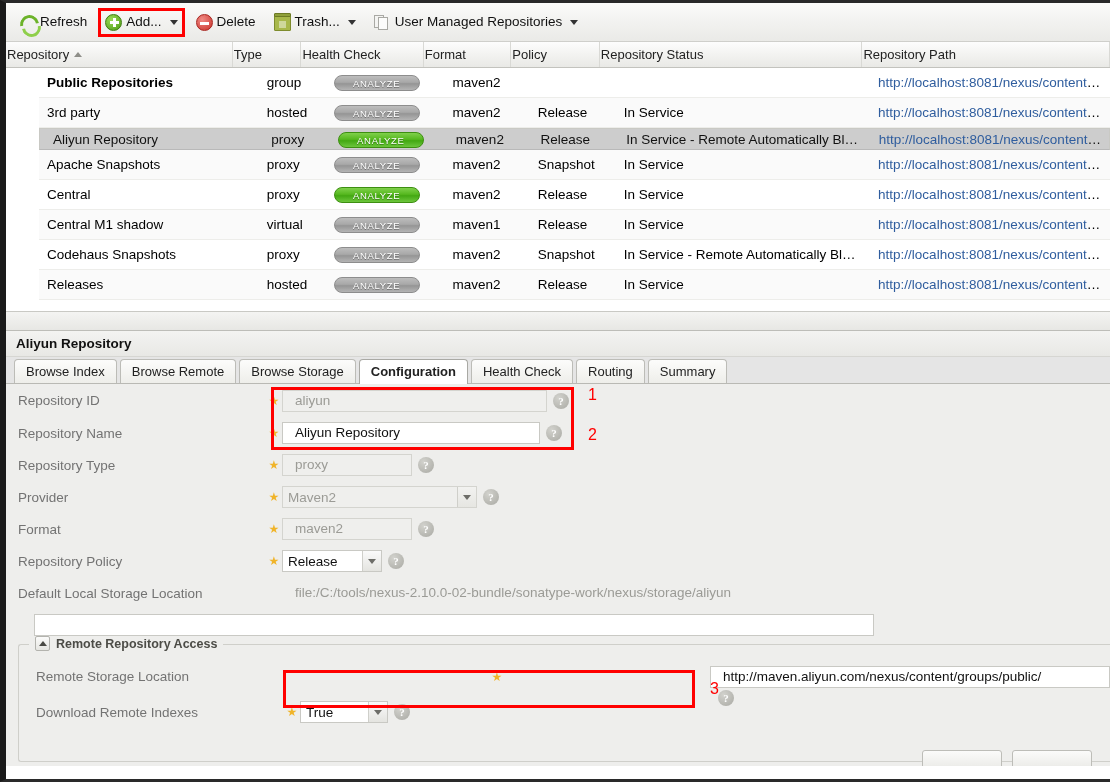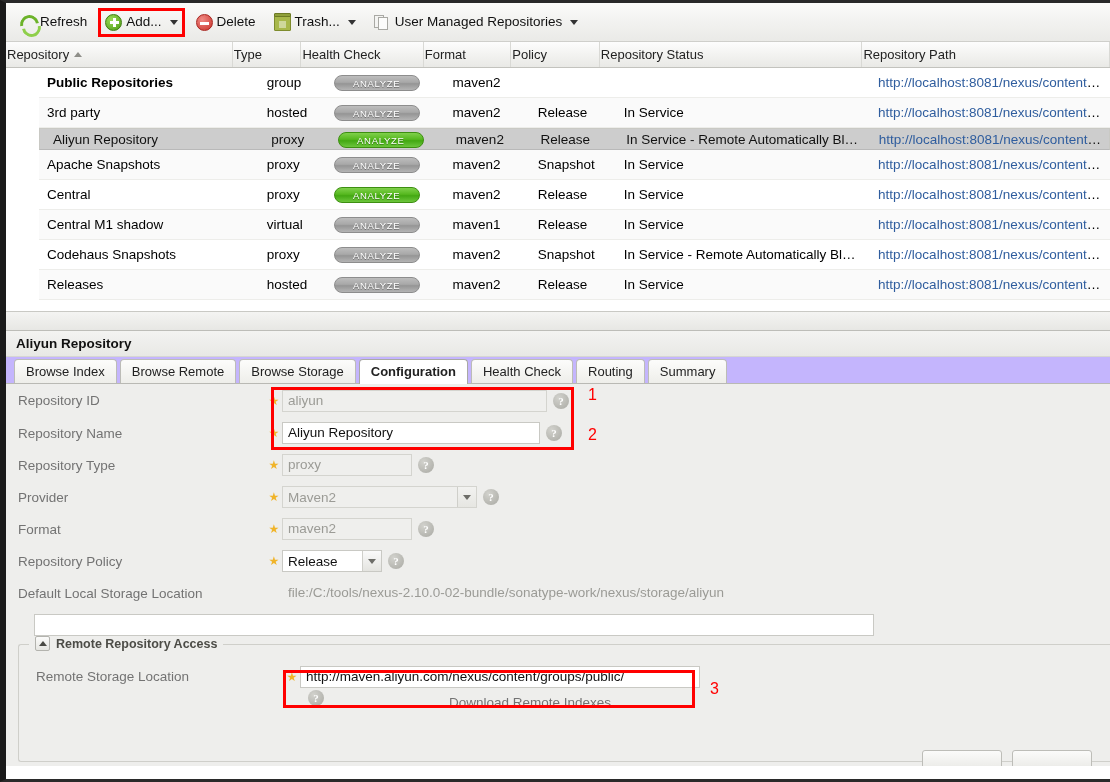--- a/index.html
+++ b/index.html
@@ -136,21 +136,21 @@
 
   
   .panel-title{
     height:25px;line-height:25px;padding-left:10px;
     font-weight:bold;font-size:13.5px;color:#111;
     background:linear-gradient(to bottom,#f3f3f1,#e8e8e5);
     border-top:1px solid #bdbdb8;border-bottom:1px solid #d6d6d2;
   }
   .tabstrip{
     height:27px;box-sizing:border-box;display:flex;align-items:flex-end;gap:3px;
-    padding-left:8px;background:#c4b5fd;border-bottom:1px solid #b9b9b4;
+    padding-left:8px;background:#e5e5e5;border-bottom:1px solid #b9b9b4;
   }
   .tab{
     height:24px;line-height:23px;padding:0 11px;box-sizing:border-box;
     border:1px solid #bcbcb7;border-bottom:none;
     border-radius:4px 4px 0 0;font-size:13px;color:#222;white-space:nowrap;
     background:linear-gradient(to bottom,#fcfcfb,#eeeeea);
   }
   .tab.active{
     font-weight:bold;background:#ffffff;border-color:#a9a9a4;
     position:relative;top:1px;height:25px;line-height:24px;
@@ -158,21 +158,21 @@
 
   .form{background:#eeeeec;height:382px;position:relative;overflow:hidden;}
   .frow{display:flex;align-items:center;height:32px;position:relative;padding-left:12px;box-sizing:border-box;}
   .flabel{width:248px;flex:0 0 248px;font-size:13.5px;color:#737373;}
   .star{
     flex:0 0 16px;width:16px;text-align:center;color:#f0b429;font-size:12px;line-height:1;
   }
   .fctl{display:flex;align-items:center;gap:6px;}
   .inp{
     height:22px;box-sizing:border-box;border:1px solid #c9c9c4;background:#fff;
-    font-size:13.5px;color:#111;padding:0 5px;line-height:20px;
+    font-size:13.5px;color:#111;padding:0 12px;line-height:20px;
     white-space:nowrap;overflow:hidden;
   }
   .inp.ro{background:#efefed;color:#9b9b96;border-color:#d4d4cf;}
   .inp.plain{border:1px solid transparent;background:transparent;color:#9b9b96;}
   .sel{
     height:22px;box-sizing:border-box;border:1px solid #c9c9c4;background:#fff;
     display:flex;align-items:center;font-size:13.5px;color:#111;padding-left:5px;
   }
   .sel.ro{background:#efefed;color:#9b9b96;border-color:#d4d4cf;}
   .sel .txt{flex:1;white-space:nowrap;overflow:hidden;}
@@ -435,30 +435,30 @@
     </div>
 
     <div class="fieldset" style="top:260px;height:116px;">
       <div class="legend">
         <span class="collapser">
             <i class="upcaret"></i>
           </span>
         <span>Remote Repository Access</span>
       </div>
 
-      <div class="frow" style="height:50px;padding-left:17px;align-items:flex-start;padding-top:21px;">
+      <div class="frow" style="height:50px;padding-left:17px;align-items:flex-start;padding-top:21px;justify-content:space-between;">
         <div class="flabel" style="line-height:22px;">Remote Storage Location</div>
         <div class="star" style="line-height:22px;">★</div>
         <div style="display:flex;flex-direction:column;gap:2px;">
           <div class="inp" style="width:400px;">http://maven.aliyun.com/nexus/content/groups/public/</div>
           <div class="help" style="margin-left:8px;">?</div>
         </div>
       </div>
 
-      <div class="frow" style="height:34px;padding-left:17px;flex-direction:column;">
+      <div class="frow" style="height:34px;padding-left:17px;">
         <div class="flabel">Download Remote Indexes</div>
         <div class="star">★</div>
         <div class="fctl">
           <div class="sel" style="width:88px;">
             <span class="txt">True</span>
             <span class="arrowbtn">
                 <i class="dncaret"></i>
               </span>
           </div>
           <div class="help">?</div>

